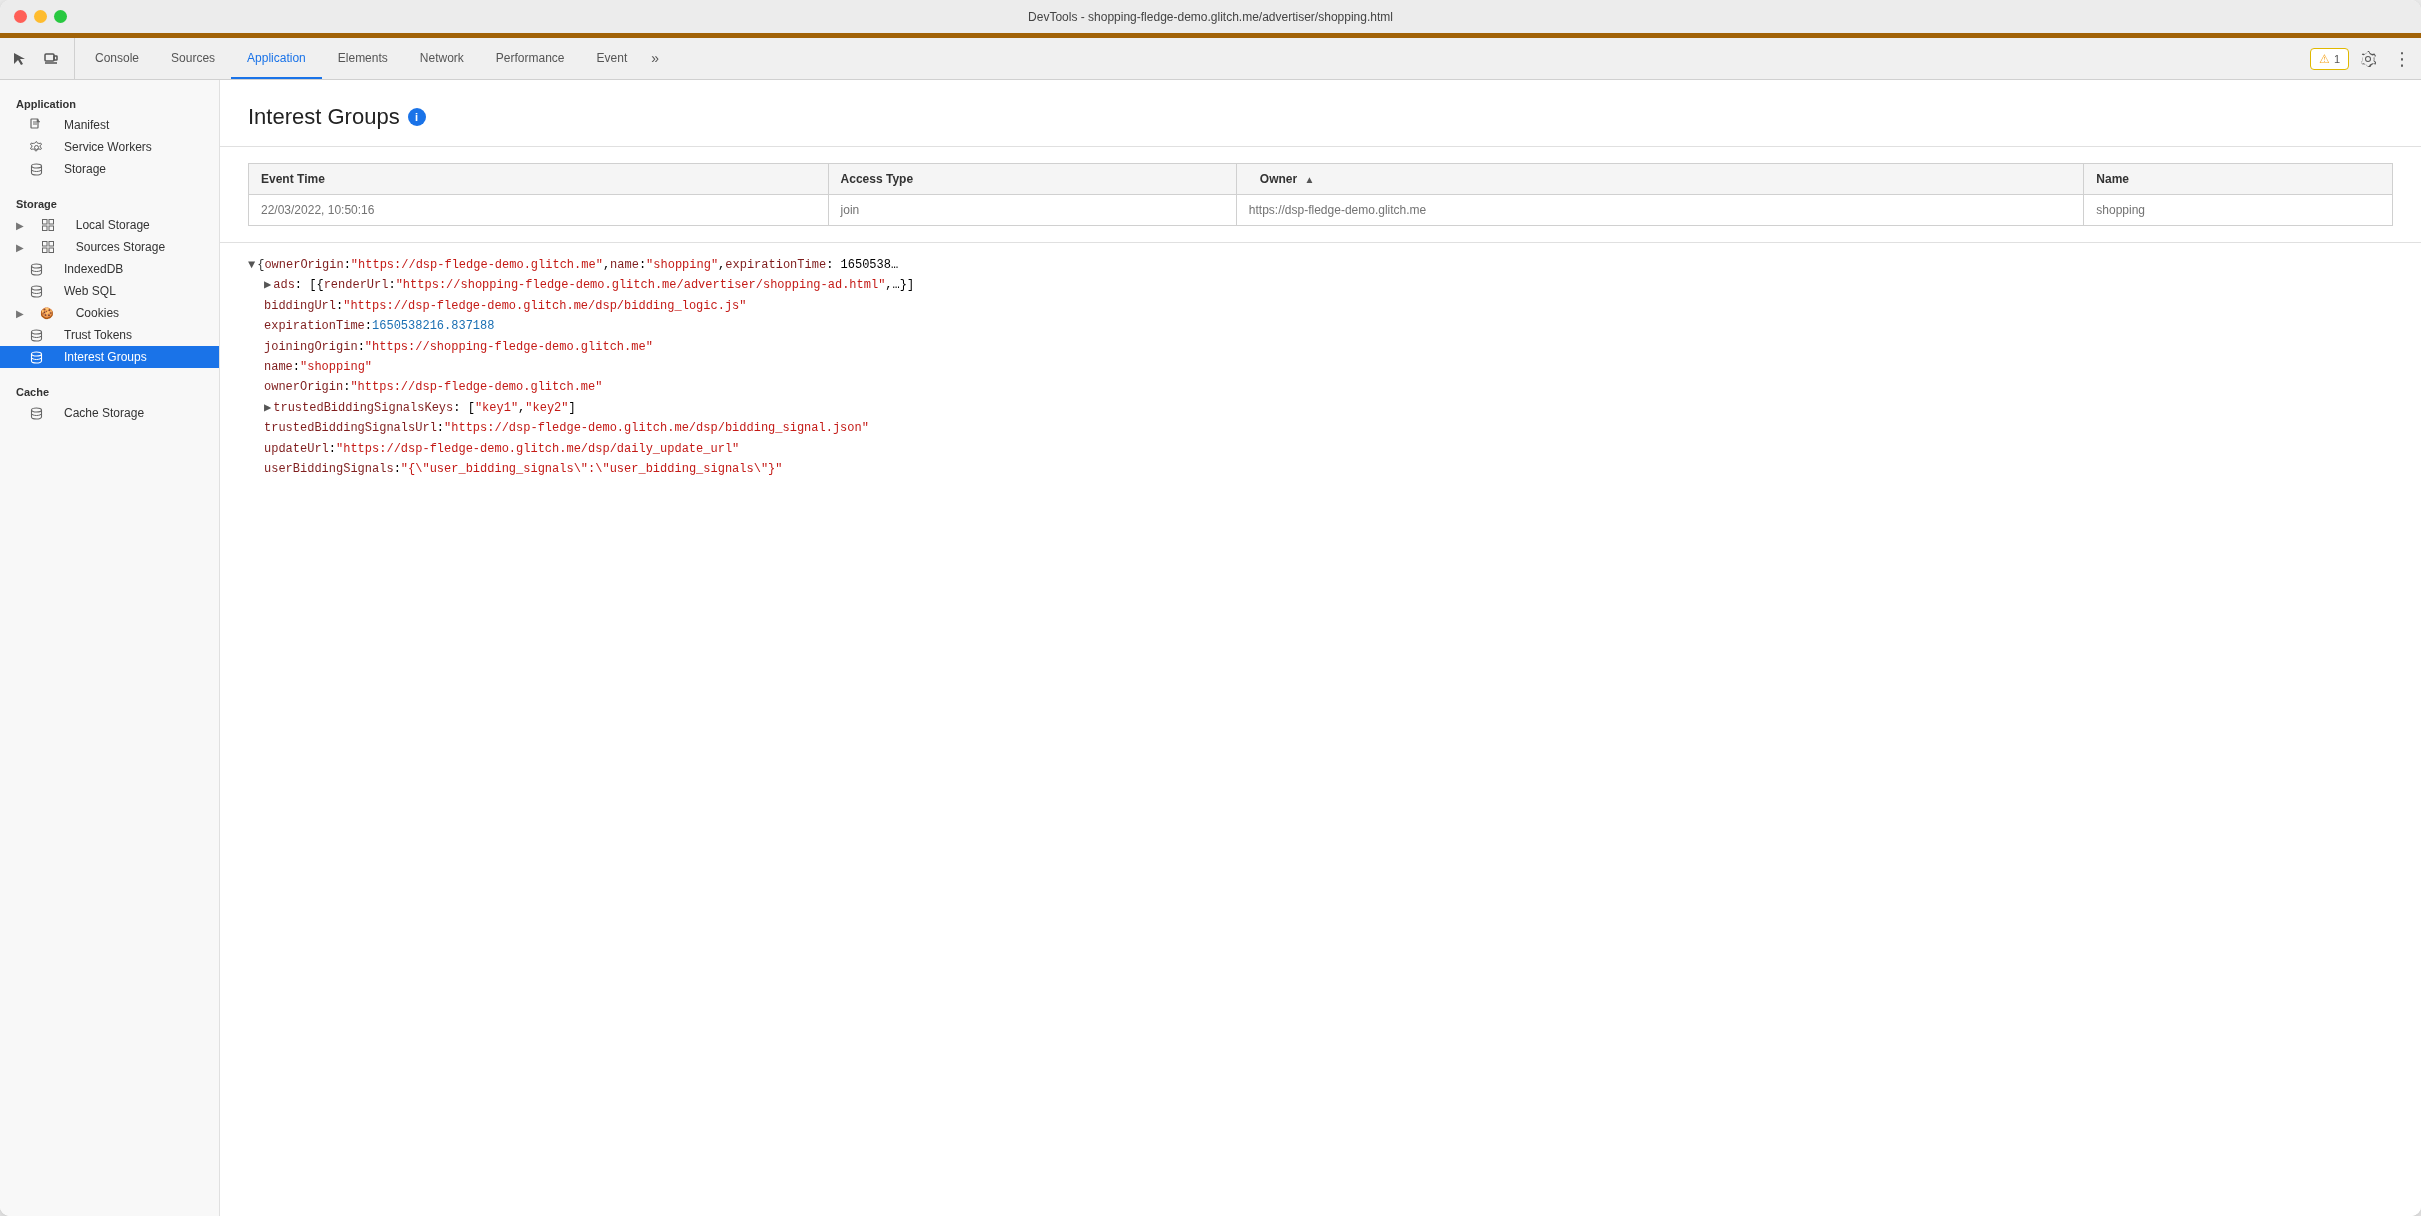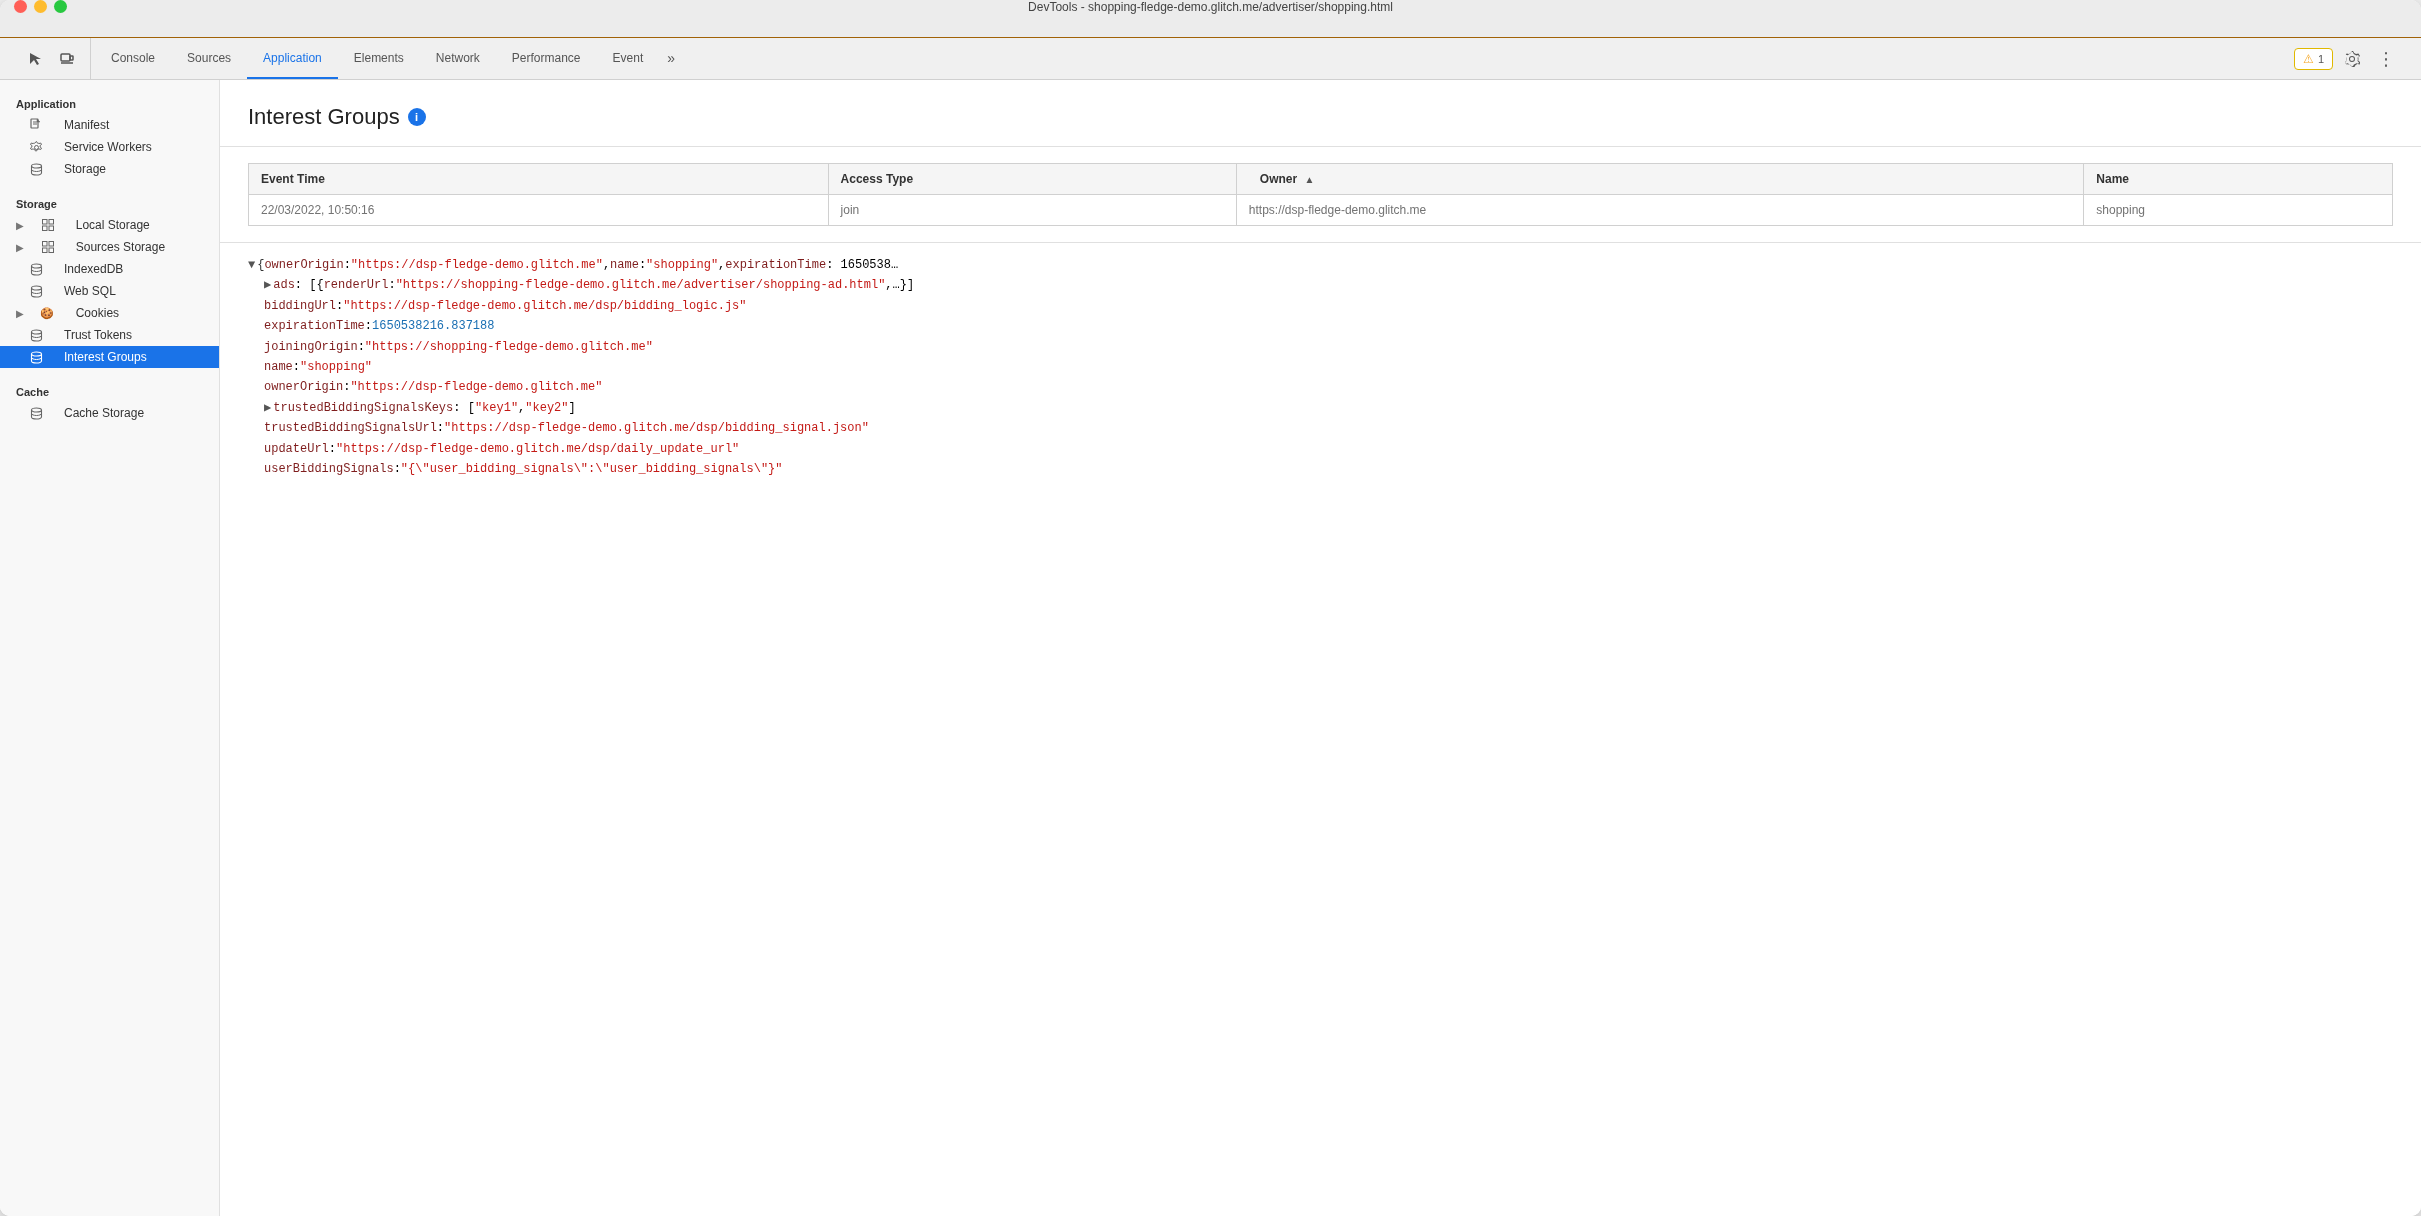--- a/index.html
+++ b/index.html
@@ -13,24 +13,24 @@
       border-radius: 10px;
       overflow: hidden;
       box-shadow: 0 4px 20px rgba(0,0,0,0.3);
     }
 
     
     .title-bar {
       background: #ececec;
       height: 38px;
       display: flex;
-      align-items: flex-start;
+      align-items: center;
       justify-content: center;
       position: relative;
-      border-bottom: 1px solid #a16207;
+      border-bottom: 5px solid #a16207;
       border-radius: 10px 10px 0 0;
       flex-shrink: 0;
     }
     .title-bar-buttons {
       position: absolute;
       left: 14px;
       display: flex;
       gap: 7px;
       align-items: center;
     }
@@ -49,21 +49,21 @@
     }
 
     
     .toolbar {
       background: #f0f0f0;
       border-bottom: 1px solid #d0d0d0;
       height: 42px;
       display: flex;
       align-items: stretch;
       flex-shrink: 0;
-      padding: 0 20px;
+      padding: 0 4px;
     }
     .toolbar-left {
       display: flex;
       align-items: center;
       gap: 2px;
       padding-right: 8px;
       border-right: 1px solid #d0d0d0;
       margin-right: 4px;
     }
     .toolbar-icon-btn {

